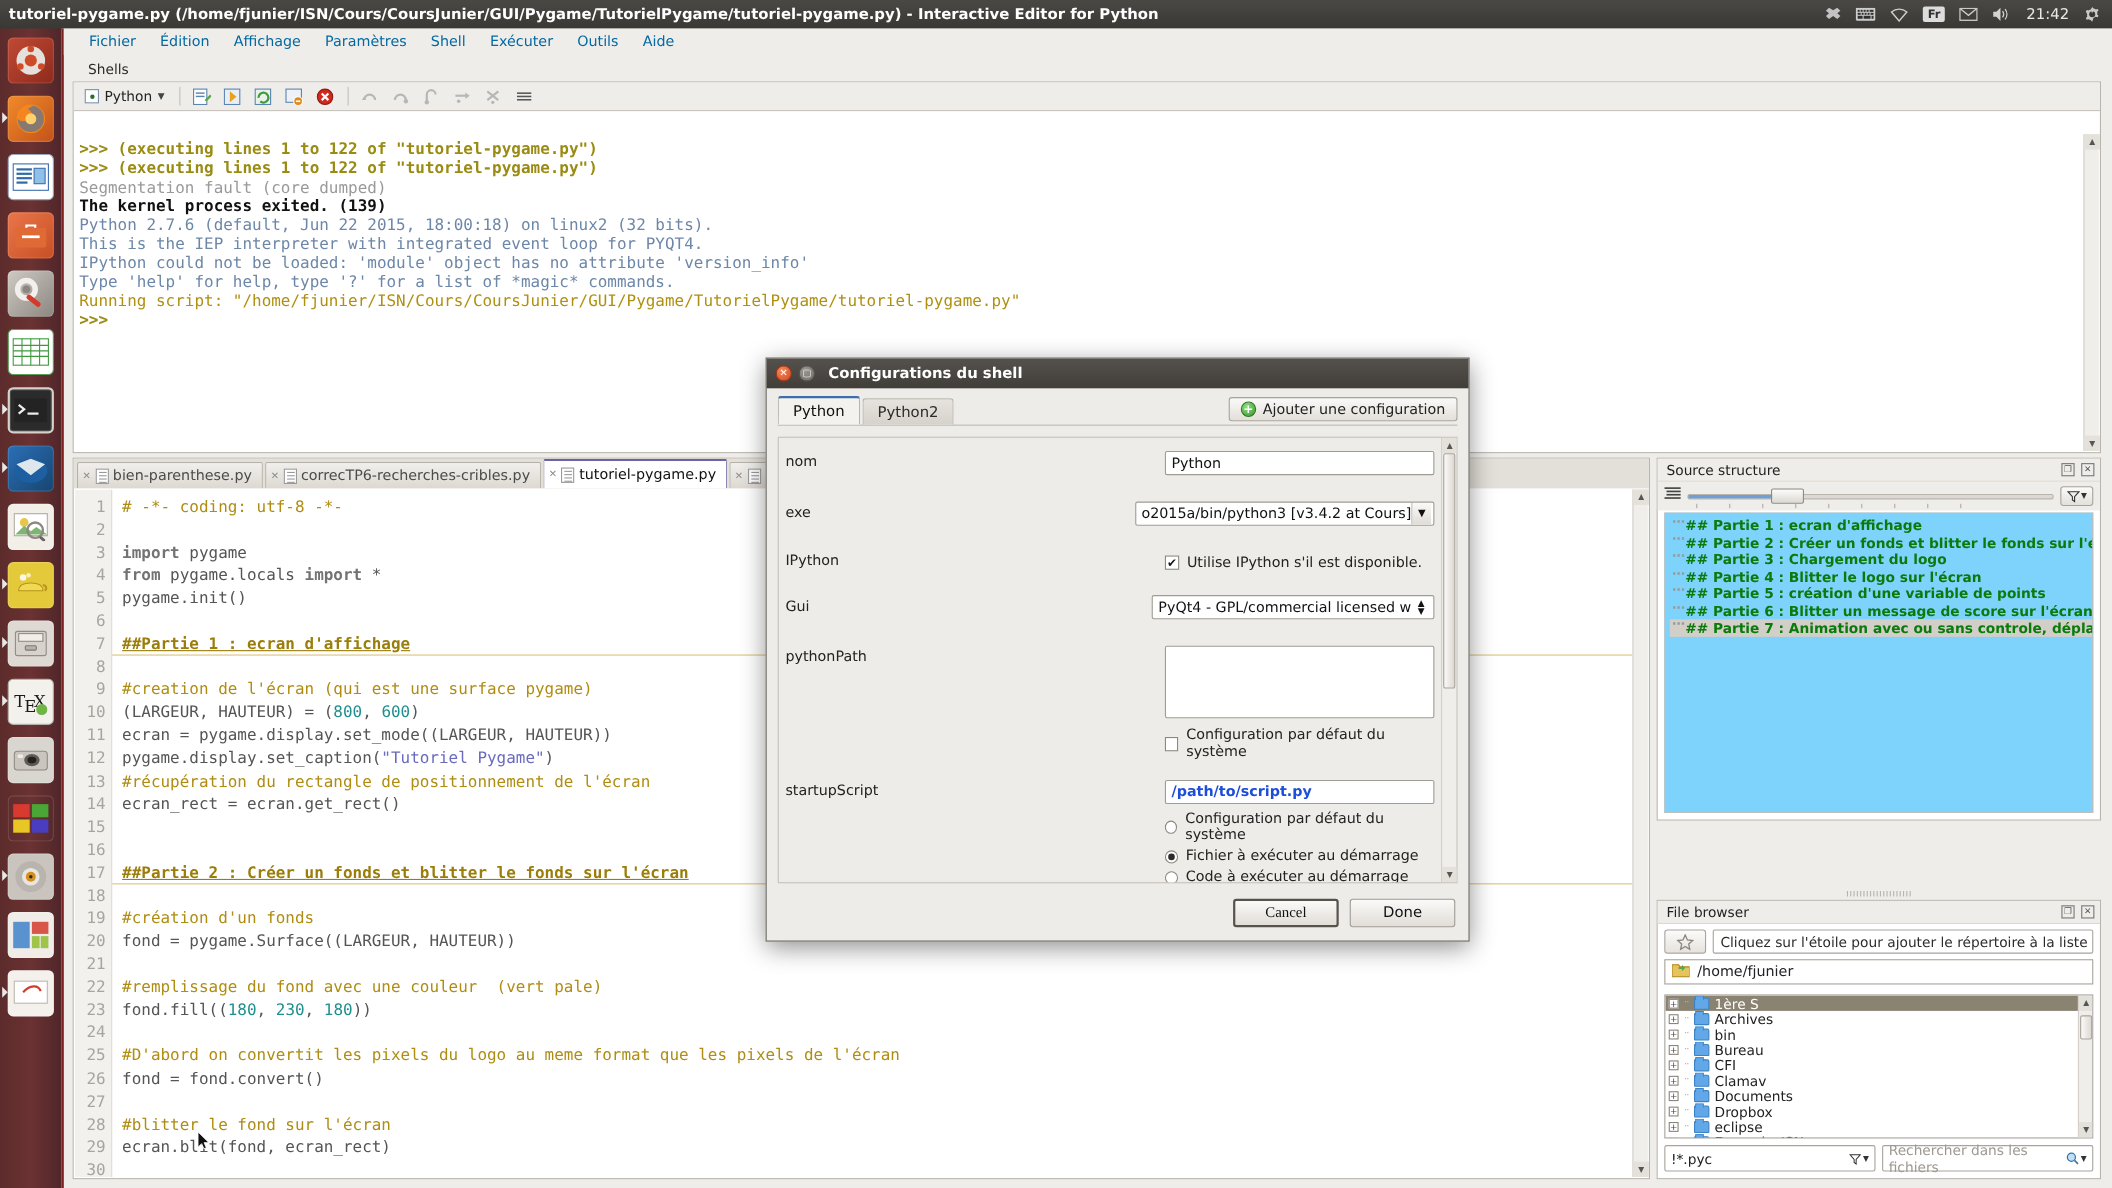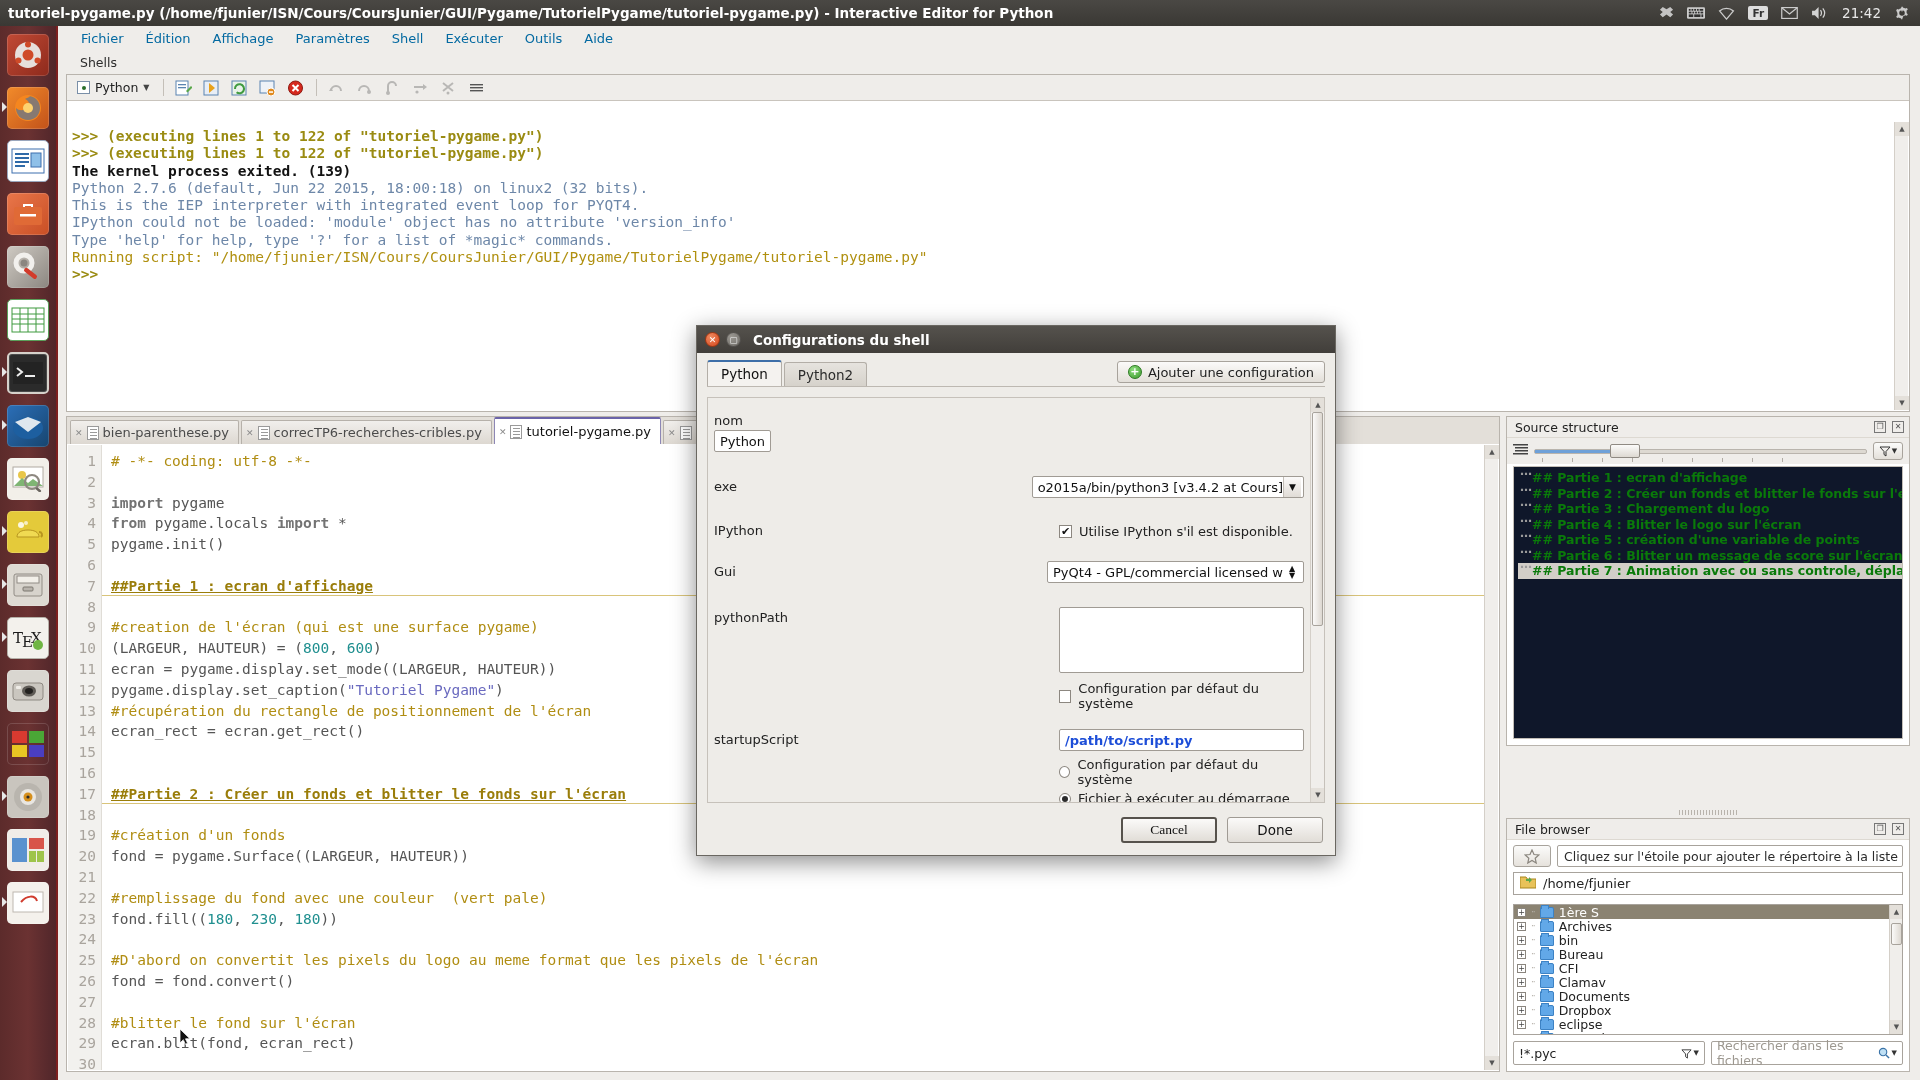--- a/index.html
+++ b/index.html
@@ -132,21 +132,21 @@
              background:#6ea0d8; }
   .sl-handle{ position:absolute; left:76px; top:1px; width:30px; height:14px;
               background:linear-gradient(to bottom,#fbfbfa,#ddd9d2);
               border:1px solid #8f8a83; border-radius:2px;}
   .sl-ticks { position:absolute; left:0; right:0; top:15px; height:4px;}
   .sl-ticks i { position:absolute; width:1px;height:4px;background:#b0aba4;display:block;}
   .filterbtn { width:30px;height:18px; background:linear-gradient(to bottom,#fbfbfa,#e4e0da);
                border:1px solid #a8a39c; border-radius:3px; display:flex;
                align-items:center; justify-content:center; gap:1px;}
   #srclist { position:absolute; left:6px; top:49px; right:6px; bottom:6px;
-             border:1px solid #c3beb7; background:#0f172a; padding:3px 0 0 4px;
+             border:1px solid #c3beb7; background:#7dd3fc; padding:3px 0 0 4px;
              font-size:12.5px; line-height:15.5px; overflow:hidden;}
   .srcitem { color:#0a7a0a; font-weight:bold; white-space:nowrap; padding-left:14px;
              position:relative;}
   .srcitem:before { content:"⋯"; position:absolute; left:2px; top:-3px; color:#9a9a9a;
                     font-size:12px;}
   .srcitem.sel { background:#d2cec8; }
   #fbrow1 { display:flex; gap:6px; padding:5px 6px 0 6px; align-items:center;}
   .starbtn { width:38px;height:22px;background:linear-gradient(to bottom,#fbfbfa,#e6e2dc);
              border:1px solid #a8a39c;border-radius:3px;display:flex;
              align-items:center;justify-content:center;}
@@ -585,20 +585,21 @@
               <rect x="2" y="10" width="13" height="1.4"></rect>
             </g>
           </svg>
       </span>
     </div>
 
     <div id="shellout">
       <div class="ln c-prompt">&gt;&gt;&gt; (executing lines 1 to 122 of "tutoriel-pygame.py")</div>
       <div class="ln c-grey"></div>
       <div class="ln c-prompt">&gt;&gt;&gt; (executing lines 1 to 122 of "tutoriel-pygame.py")</div>
+      <div class="ln c-grey">Segmentation fault (core dumped)</div>
       <div class="ln c-grey"></div>
       <div class="ln c-black">The kernel process exited. (139)</div>
       <div class="ln c-grey"></div>
       <div class="ln c-blue">Python 2.7.6 (default, Jun 22 2015, 18:00:18) on linux2 (32 bits).</div>
       <div class="ln c-blue">This is the IEP interpreter with integrated event loop for PYQT4.</div>
       <div class="ln c-blue">IPython could not be loaded: 'module' object has no attribute 'version_info'</div>
       <div class="ln c-blue">Type 'help' for help, type '?' for a list of *magic* commands.</div>
       <div class="ln c-gold">Running script: "/home/fjunier/ISN/Cours/CoursJunier/GUI/Pygame/TutorielPygame/tutoriel-pygame.py"</div>
       <div class="ln c-grey"></div>
       <div class="ln c-prompt">&gt;&gt;&gt;</div>
@@ -896,21 +897,21 @@
       </div>
       <div id="addcfg">
         <span class="plusico">+</span>
         <span>Ajouter une configuration</span>
       </div>
     </div>
 
     <div id="formarea">
       <div style="position:absolute;left:0;top:0;right:14px;bottom:0;padding:10px 0 0 0;overflow:hidden;">
 
-        <div class="frow" style="margin-bottom:22px;flex-direction:column;">
+        <div class="frow" style="margin-bottom:22px;">
           <div class="flabel">nom</div>
           <div class="fctl">
             <div class="tinput">
               <span>Python</span>
             </div>
           </div>
         </div>
 
         <div class="frow" style="margin-bottom:20px;">
           <div class="flabel">exe</div>

